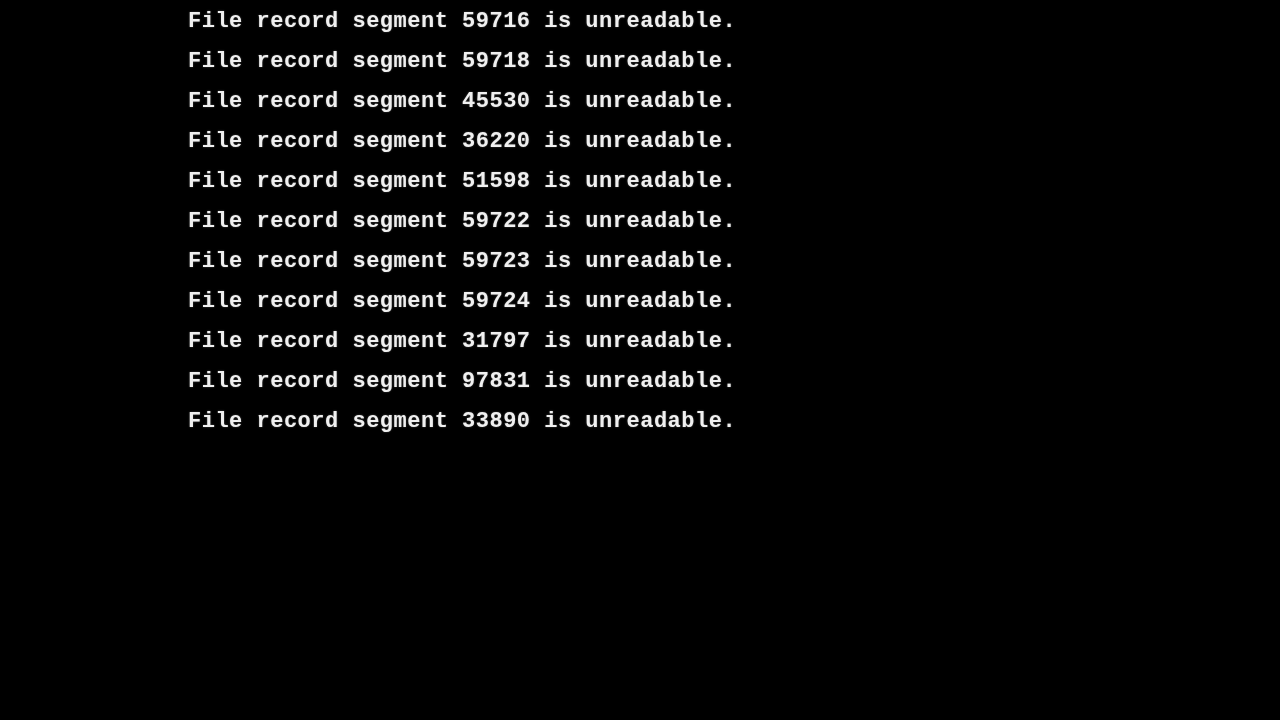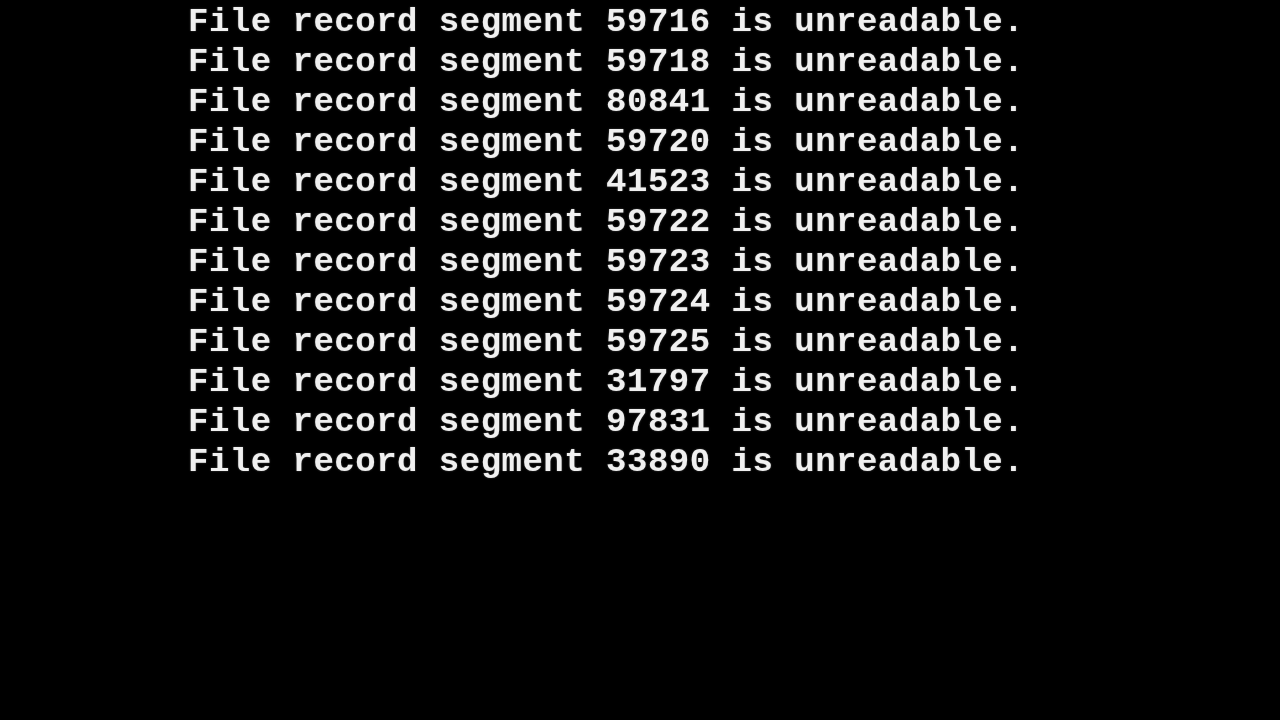--- a/index.html
+++ b/index.html
@@ -14,40 +14,39 @@
       overflow: hidden;
       font-family: "Lucida Console", "Consolas", "Courier New", monospace;
       display: flex;
       align-items: flex-start;
       justify-content: flex-start;
     }
     .console-output {
       padding-top: 2px;
       padding-left: 188px;
       color: #f0f0f0;
-      font-size: 34px;
+      font-size: 22px;
       line-height: 40px;
       font-weight: bold;
       letter-spacing: 0.5px;
       white-space: nowrap;
       text-shadow: 0 0 2px rgba(255,255,255,0.3);
     }
     .console-line {
       display: block;
     }
   </style>
 </head>
 <body>
 
 <div class="console-output">
   <span class="console-line"><span>File record segment </span><span>59716</span><span> is unreadable.</span></span>
   <span class="console-line"><span>File record segment </span><span>59718</span><span> is unreadable.</span></span>
-  <span class="console-line"><span>File record segment </span><span>80841</span><span> is unreadable.</span></span>
-  <span class="console-line"><span>File record segment </span><span>59720</span><span> is unreadable.</span></span>
-  <span class="console-line"><span>File record segment </span><span>41523</span><span> is unreadable.</span></span>
+  <span class="console-line"><span>File record segment </span><span>45530</span><span> is unreadable.</span></span>
+  <span class="console-line"><span>File record segment </span><span>36220</span><span> is unreadable.</span></span>
+  <span class="console-line"><span>File record segment </span><span>51598</span><span> is unreadable.</span></span>
   <span class="console-line"><span>File record segment </span><span>59722</span><span> is unreadable.</span></span>
   <span class="console-line"><span>File record segment </span><span>59723</span><span> is unreadable.</span></span>
   <span class="console-line"><span>File record segment </span><span>59724</span><span> is unreadable.</span></span>
-  <span class="console-line"><span>File record segment </span><span>59725</span><span> is unreadable.</span></span>
   <span class="console-line"><span>File record segment </span><span>31797</span><span> is unreadable.</span></span>
   <span class="console-line"><span>File record segment </span><span>97831</span><span> is unreadable.</span></span>
   <span class="console-line"><span>File record segment </span><span>33890</span><span> is unreadable.</span></span>
 </div>
 
 </body></html>

